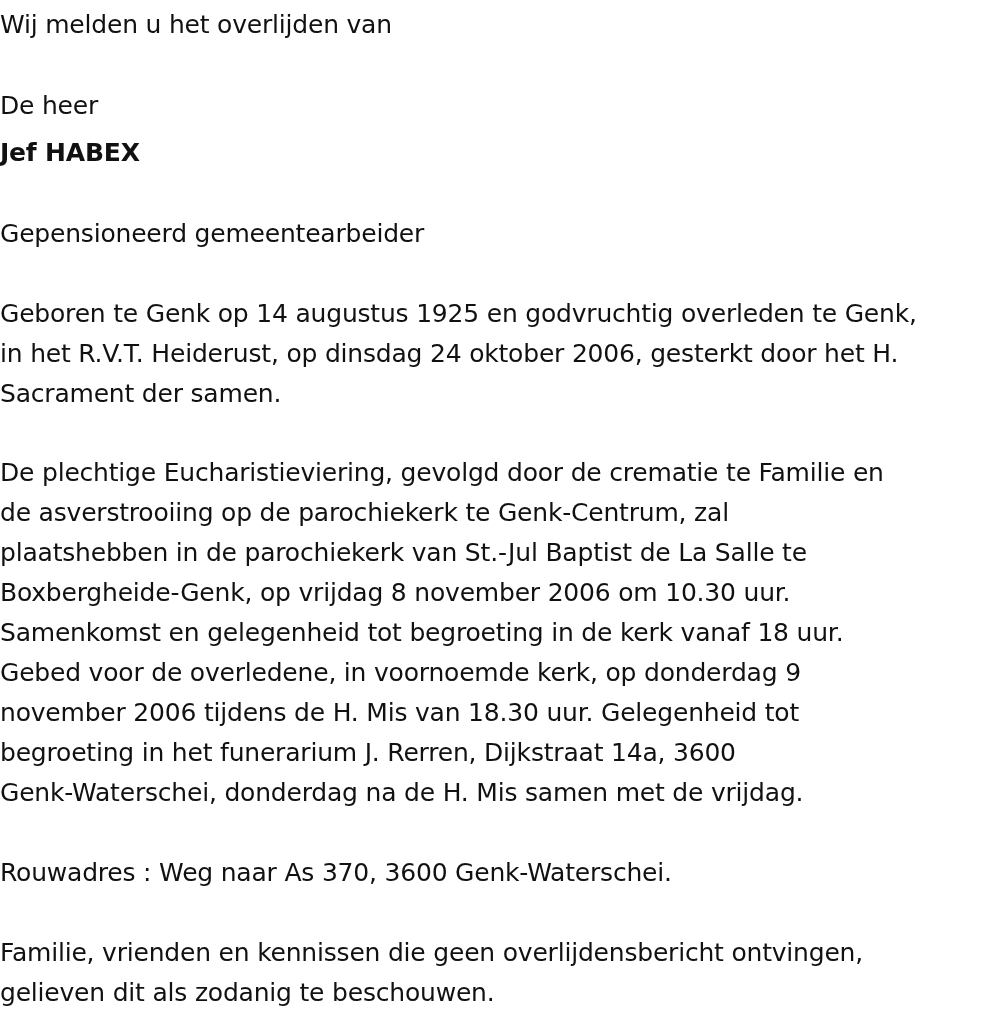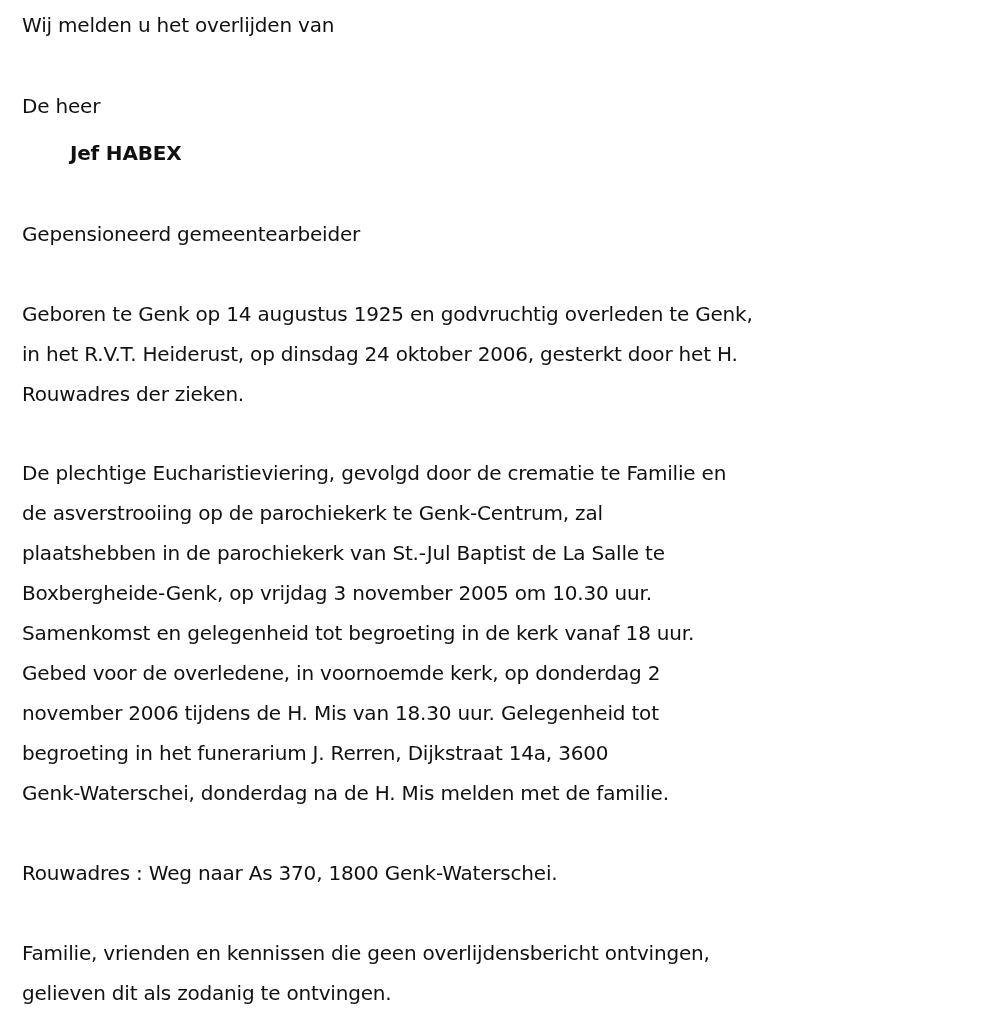--- a/index.html
+++ b/index.html
@@ -13,56 +13,56 @@
       overflow: hidden;
       font-family: "DejaVu Sans", sans-serif;
       color: #111111;
     }
     .doc {
       position: relative;
       padding: 0 0 0 11px;
     }
     .line {
       position: absolute;
-      left: 22px;
-      font-size: 20px;
+      left: 0;
+      font-size: 25px;
       line-height: 40px;
       white-space: nowrap;
       letter-spacing: -0.2px;
     }
-    .bold { font-weight: bold; margin-left: 48px; }
+    .bold { font-weight: bold; }
   </style>
 </head>
 <body>
 
 <div class="doc">
   <div class="line" style="top:5px">Wij melden u het overlijden van</div>
 
   <div class="line" style="top:86px">De heer</div>
   <div class="line bold" style="top:133px">Jef HABEX</div>
 
   <div class="line" style="top:214px">Gepensioneerd gemeentearbeider</div>
 
   <div>
     <div class="line" style="top:294px">Geboren te Genk op 14 augustus 1925 en godvruchtig overleden te Genk,</div>
     <div class="line" style="top:334px">in het R.V.T. Heiderust, op dinsdag 24 oktober 2006, gesterkt door het H.</div>
-    <div class="line" style="top:374px">Rouwadres der zieken.</div>
+    <div class="line" style="top:374px">Sacrament der samen.</div>
   </div>
 
   <div>
     <div class="line" style="top:453px">De plechtige Eucharistieviering, gevolgd door de crematie te Familie en</div>
     <div class="line" style="top:493px">de asverstrooiing op de parochiekerk te Genk-Centrum, zal</div>
     <div class="line" style="top:533px">plaatshebben in de parochiekerk van St.-Jul Baptist de La Salle te</div>
-    <div class="line" style="top:573px">Boxbergheide-Genk, op vrijdag 3 november 2005 om 10.30 uur.</div>
+    <div class="line" style="top:573px">Boxbergheide-Genk, op vrijdag 8 november 2006 om 10.30 uur.</div>
     <div class="line" style="top:613px">Samenkomst en gelegenheid tot begroeting in de kerk vanaf 18 uur.</div>
-    <div class="line" style="top:653px">Gebed voor de overledene, in voornoemde kerk, op donderdag 2</div>
+    <div class="line" style="top:653px">Gebed voor de overledene, in voornoemde kerk, op donderdag 9</div>
     <div class="line" style="top:693px">november 2006 tijdens de H. Mis van 18.30 uur. Gelegenheid tot</div>
     <div class="line" style="top:733px">begroeting in het funerarium J. Rerren, Dijkstraat 14a, 3600</div>
-    <div class="line" style="top:773px">Genk-Waterschei, donderdag na de H. Mis melden met de familie.</div>
+    <div class="line" style="top:773px">Genk-Waterschei, donderdag na de H. Mis samen met de vrijdag.</div>
   </div>
 
-  <div class="line" style="top:853px">Rouwadres : Weg naar As 370, 1800 Genk-Waterschei.</div>
+  <div class="line" style="top:853px">Rouwadres : Weg naar As 370, 3600 Genk-Waterschei.</div>
 
   <div>
     <div class="line" style="top:933px">Familie, vrienden en kennissen die geen overlijdensbericht ontvingen,</div>
-    <div class="line" style="top:973px">gelieven dit als zodanig te ontvingen.</div>
+    <div class="line" style="top:973px">gelieven dit als zodanig te beschouwen.</div>
   </div>
 </div>
 
 </body></html>

